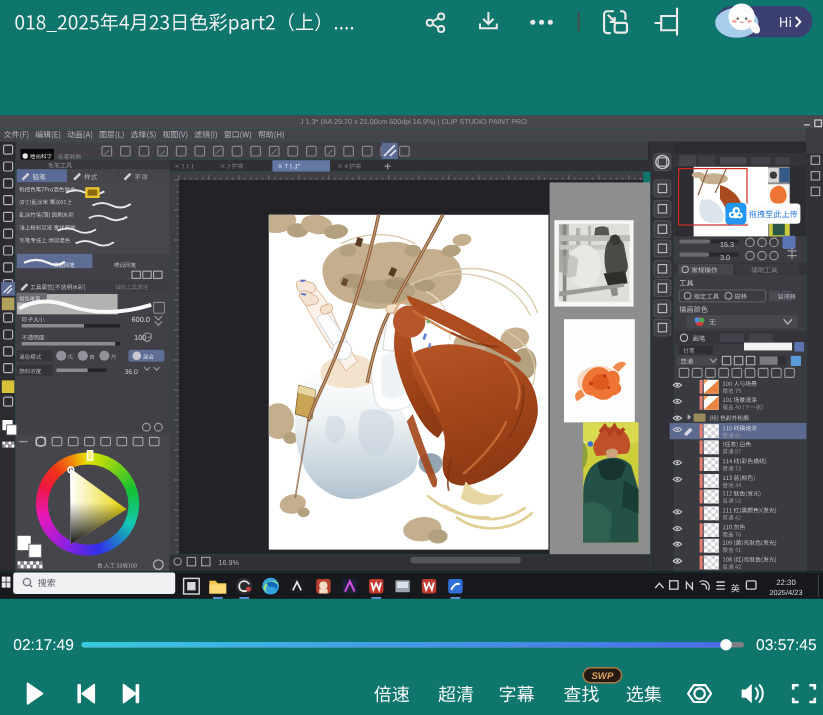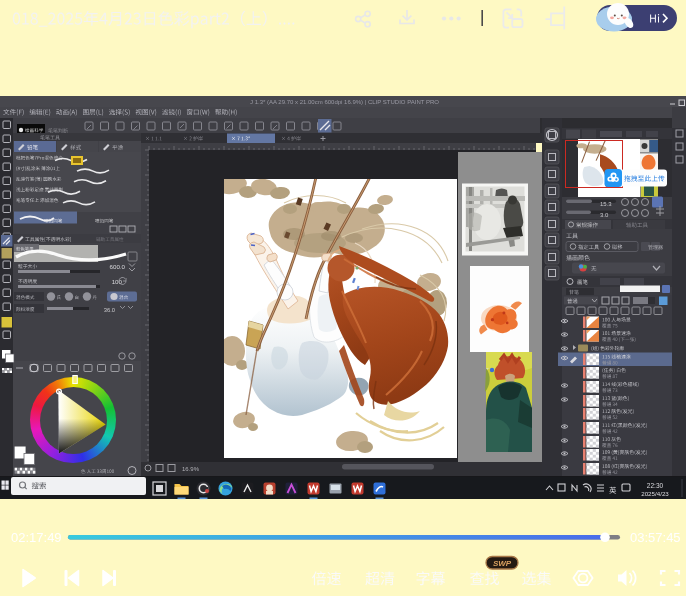--- a/index.html
+++ b/index.html
@@ -1,14 +1,14 @@
 <!DOCTYPE html>
 <html><head><meta charset="utf-8"><style>
 html,body{margin:0;padding:0;background:#000;}
-#page{position:relative;width:686px;height:596px;background:#fef9c3;overflow:hidden;font-family:"Liberation Sans",sans-serif;}
+#page{position:relative;width:686px;height:596px;background:#0f766e;overflow:hidden;font-family:"Liberation Sans",sans-serif;}
 .abs{position:absolute;}
 </style></head><body>
 <div id="page">
 
 <div class="abs" style="left:0;top:96px;width:686px;height:11px;background:#47474d"></div>
 <div class="abs" style="left:0;top:107px;width:686px;height:11px;background:#44444a"></div>
 <div class="abs" style="left:0;top:118px;width:686px;height:15px;background:#3f3f45"></div>
 <div class="abs" style="left:540px;top:118px;width:146px;height:15px;background:#2c2c30"></div>
 <div class="abs" style="left:0;top:118px;width:13px;height:358px;background:#2b2b30"></div>
 <div class="abs" style="left:13px;top:133px;width:128px;height:343px;background:#404046"></div>

